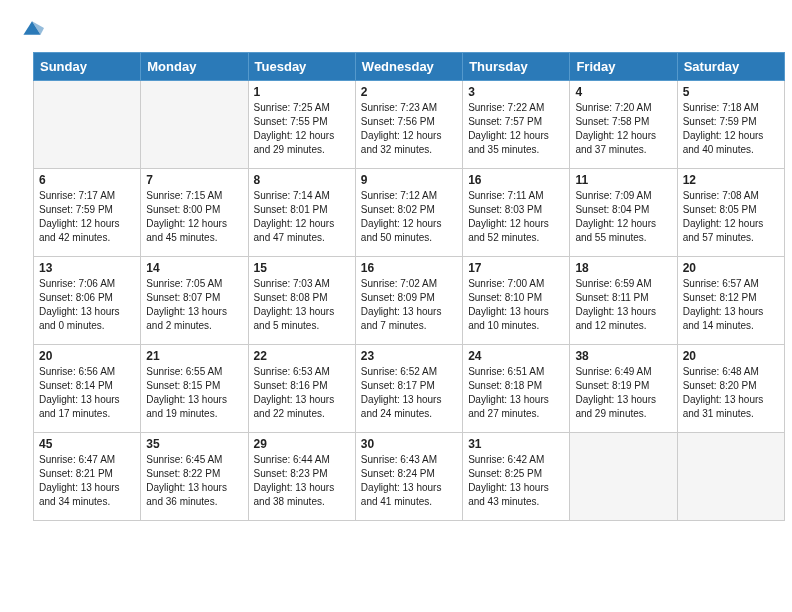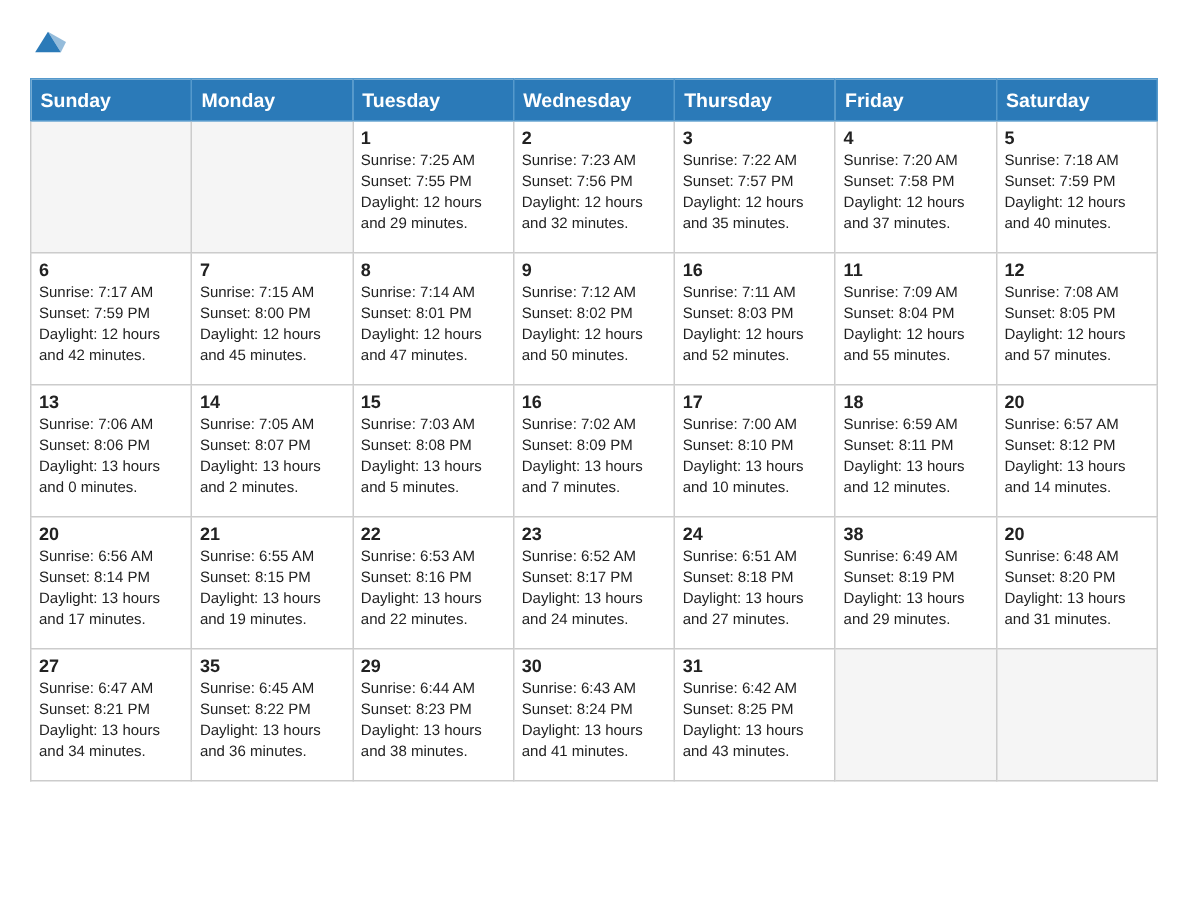--- a/index.html
+++ b/index.html
@@ -34,20 +34,21 @@
       line-height: 1.1;
     }
     .location-title {
       font-size: 16px;
       color: #444;
     }
     .calendar {
       width: 100%;
       border-collapse: collapse;
       table-layout: fixed;
+      margin-left: 13px;
     }
     .calendar th {
       background: #2b7ab8;
       color: #fff;
       font-size: 13px;
       font-weight: bold;
       padding: 6px 6px;
       text-align: left;
       border: 1px solid #5599cc;
     }
@@ -228,21 +229,21 @@
             <span class="day-num">38</span>
             <div class="day-info">Sunrise: 6:49 AM<br>Sunset: 8:19 PM<br>Daylight: 13 hours and 29 minutes.</div>
           </td>
           <td>
             <span class="day-num">20</span>
             <div class="day-info">Sunrise: 6:48 AM<br>Sunset: 8:20 PM<br>Daylight: 13 hours and 31 minutes.</div>
           </td>
         </tr>
         <tr>
           <td>
-            <span class="day-num">27</span>
+            <span class="day-num">45</span>
             <div class="day-info">Sunrise: 6:47 AM<br>Sunset: 8:21 PM<br>Daylight: 13 hours and 34 minutes.</div>
           </td>
           <td>
             <span class="day-num">35</span>
             <div class="day-info">Sunrise: 6:45 AM<br>Sunset: 8:22 PM<br>Daylight: 13 hours and 36 minutes.</div>
           </td>
           <td>
             <span class="day-num">29</span>
             <div class="day-info">Sunrise: 6:44 AM<br>Sunset: 8:23 PM<br>Daylight: 13 hours and 38 minutes.</div>
           </td>

